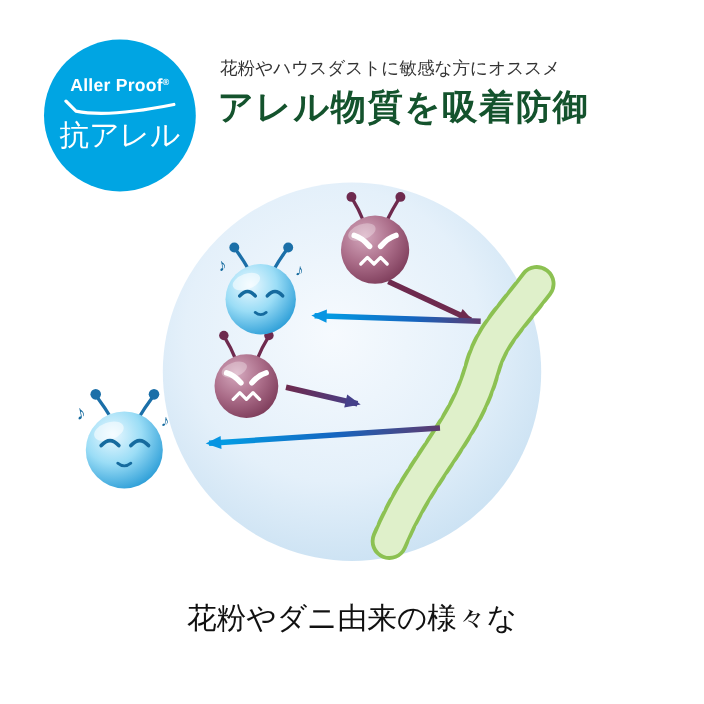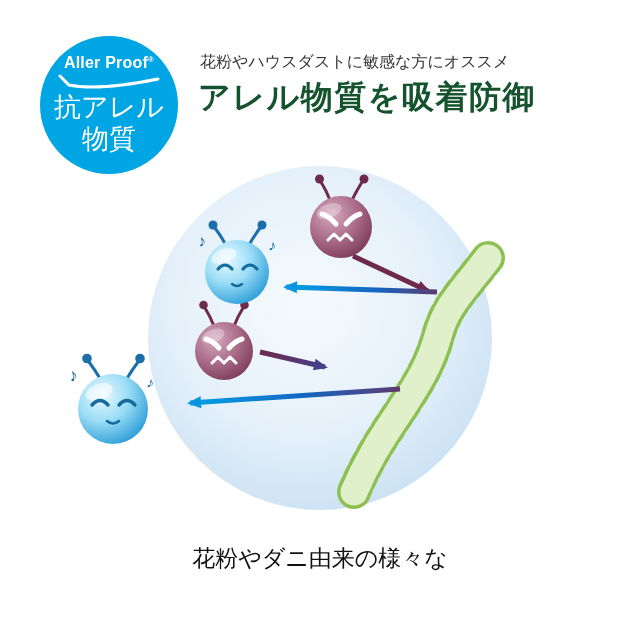--- a/index.html
+++ b/index.html
@@ -6,21 +6,21 @@
   body{width:640px;height:640px;background:#ffffff;font-family:"Liberation Sans","DejaVu Sans",sans-serif;overflow:hidden;}
   .stage{position:relative;width:640px;height:640px;background:#fff;}
   .illu{position:absolute;left:0;top:0;}
   .badge{position:absolute;left:40px;top:36px;width:138px;height:138px;border-radius:50%;background:#00A5E3;color:#fff;display:flex;flex-direction:column;align-items:center;justify-content:center;text-align:center;}
   .badge .brand{font-size:16px;font-weight:bold;letter-spacing:.2px;line-height:1;}
   .badge .reg{font-size:8px;vertical-align:6px;}
   .badge .swoosh{display:block;margin:2px 0 3px;}
   .badge .jp{font-size:27px;font-weight:normal;line-height:1.15;}
   .subtitle{position:absolute;left:200px;top:52px;font-size:16px;color:#333;}
   .title{position:absolute;left:198px;top:76px;font-size:32px;font-weight:bold;color:#14532d;letter-spacing:1.5px;}
-  .caption{position:absolute;left:0;top:540px;width:640px;text-align:center;color:#111;font-size:23px;line-height:1.65;}
+  .caption{position:absolute;left:0;top:540px;width:640px;text-align:center;color:#111;font-size:27px;line-height:1.65;}
   .note{font-weight:bold;}
 </style>
 </head>
 <body>
 
 <div class="stage">
 
   <svg class="illu" width="640" height="640" viewBox="0 0 640 640">
     <defs>
       <radialGradient id="gCircle" cx="45%" cy="40%" r="65%">
@@ -131,21 +131,20 @@
   </svg>
 
   <div class="badge" style="background: rgb(0, 165, 227);">
     <div class="brand">
       <span>Aller Proof</span><span class="reg">®</span>
     </div>
     <svg class="swoosh" width="104" height="16" viewBox="0 0 104 16">
       <path d="M3,3 L12,12 Q42,18 101,6" fill="none" stroke="#ffffff" stroke-width="3" stroke-linecap="round"></path>
     </svg>
     <div class="jp">抗アレル</div>
-    <div class="jp">物質</div>
   </div>
 
   <div class="subtitle">花粉やハウスダストに敏感な方にオススメ</div>
   <div class="title">アレル物質を吸着防御</div>
 
   <div class="caption">
     <div>花粉やダニ由来の様々な</div>
   </div>
 
 </div>

